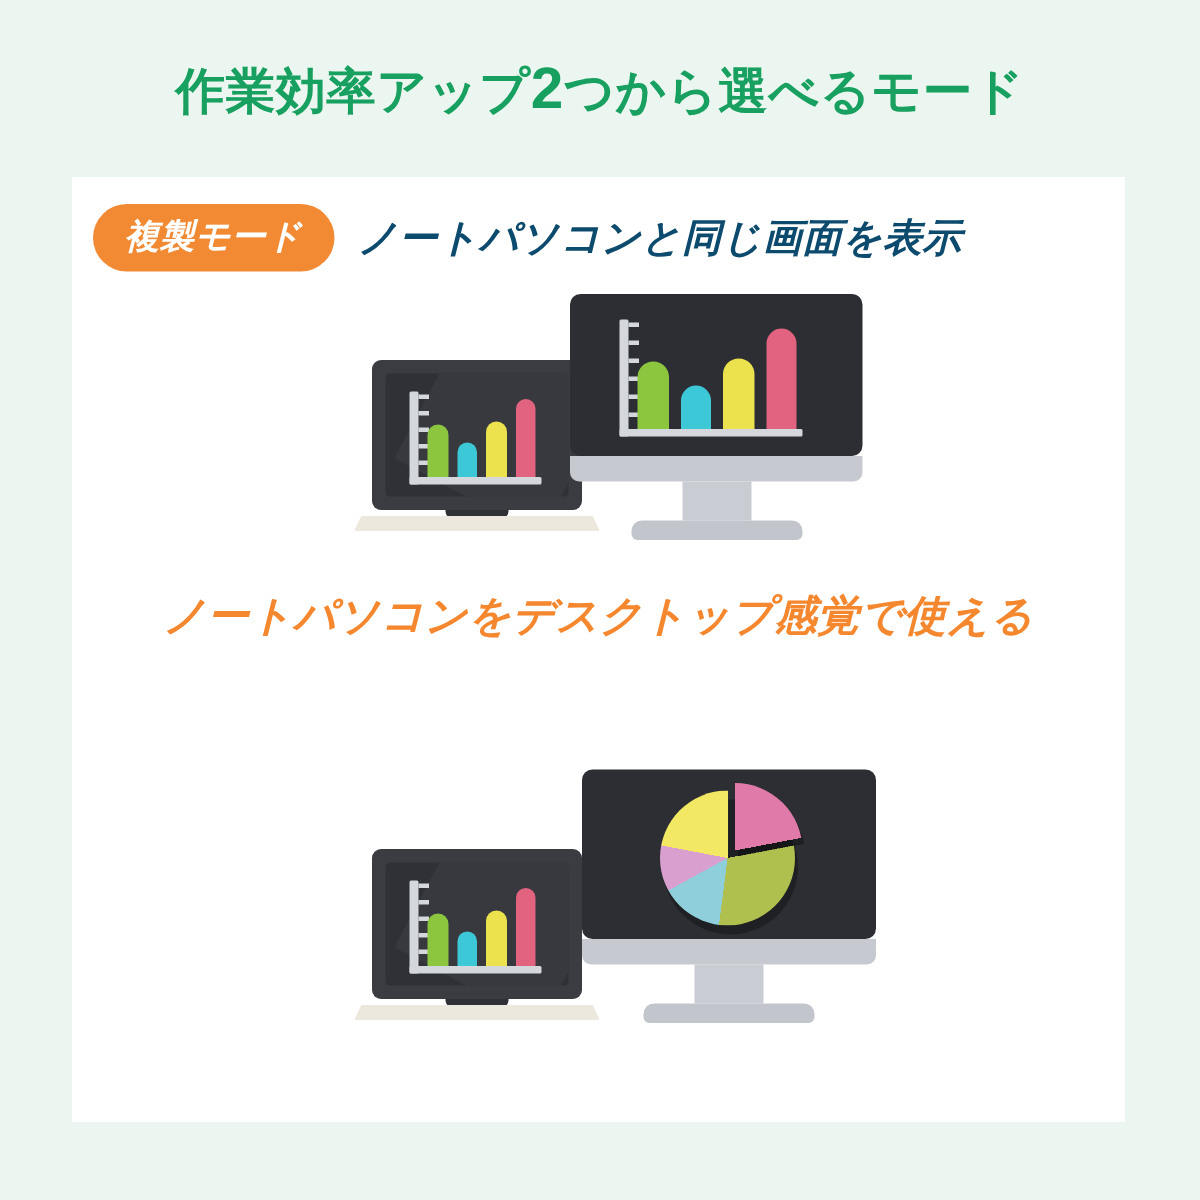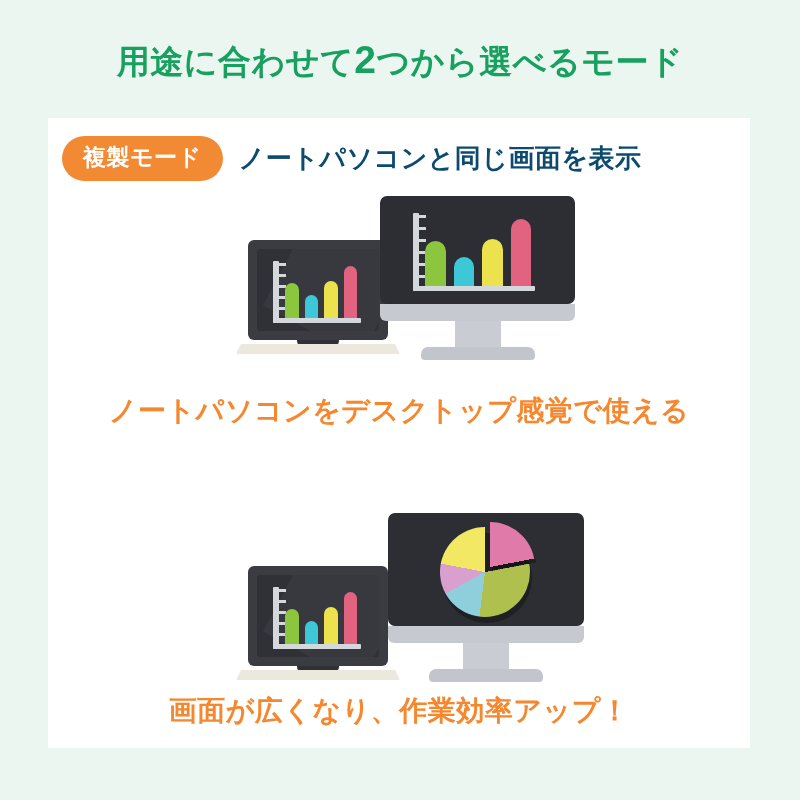--- a/index.html
+++ b/index.html
@@ -32,21 +32,21 @@
     font-family:"Liberation Sans", sans-serif;
   }
 
   
   .card {
     position:absolute;
     left:48px;
     width:702px;
     background:#ffffff;
   }
-  #card-1 { top:118px;  height:332px; }
+  #card-1 { top:118px;  height:332px;font-style:italic; }
   #card-2 { top:448px;  height:300px; }
 
   
   .card-head {
     position:absolute;
     left:14px; top:18px;
     display:flex;
     align-items:center;
   }
   .badge {
@@ -233,21 +233,21 @@
   .pie-exploded .wedge-shadow,
   .pie-exploded .wedge {
     position:absolute; left:0; top:0;
     width:100%; height:100%;
   }
 </style>
 </head>
 <body>
 
 <div class="page-title">
-  <span>用途に合わせて</span><span class="big">2</span><span>つから選べるモード</span>
+  <span>作業効率アップ</span><span class="big">2</span><span>つから選べるモード</span>
 </div>
 
 <section class="card" id="card-1">
 
   <div class="card-head">
     <span class="badge">複製モード</span>
     <span class="head-text">ノートパソコンと同じ画面を表示</span>
   </div>
 
   <div class="stage">
@@ -357,14 +357,13 @@
         </div>
 
       </div>
       <div class="bezel-bottom"></div>
       <div class="neck"></div>
       <div class="base"></div>
     </div>
 
   </div>
 
-  <div class="caption">画面が広くなり、作業効率アップ！</div>
 </section>
 
 </body></html>

